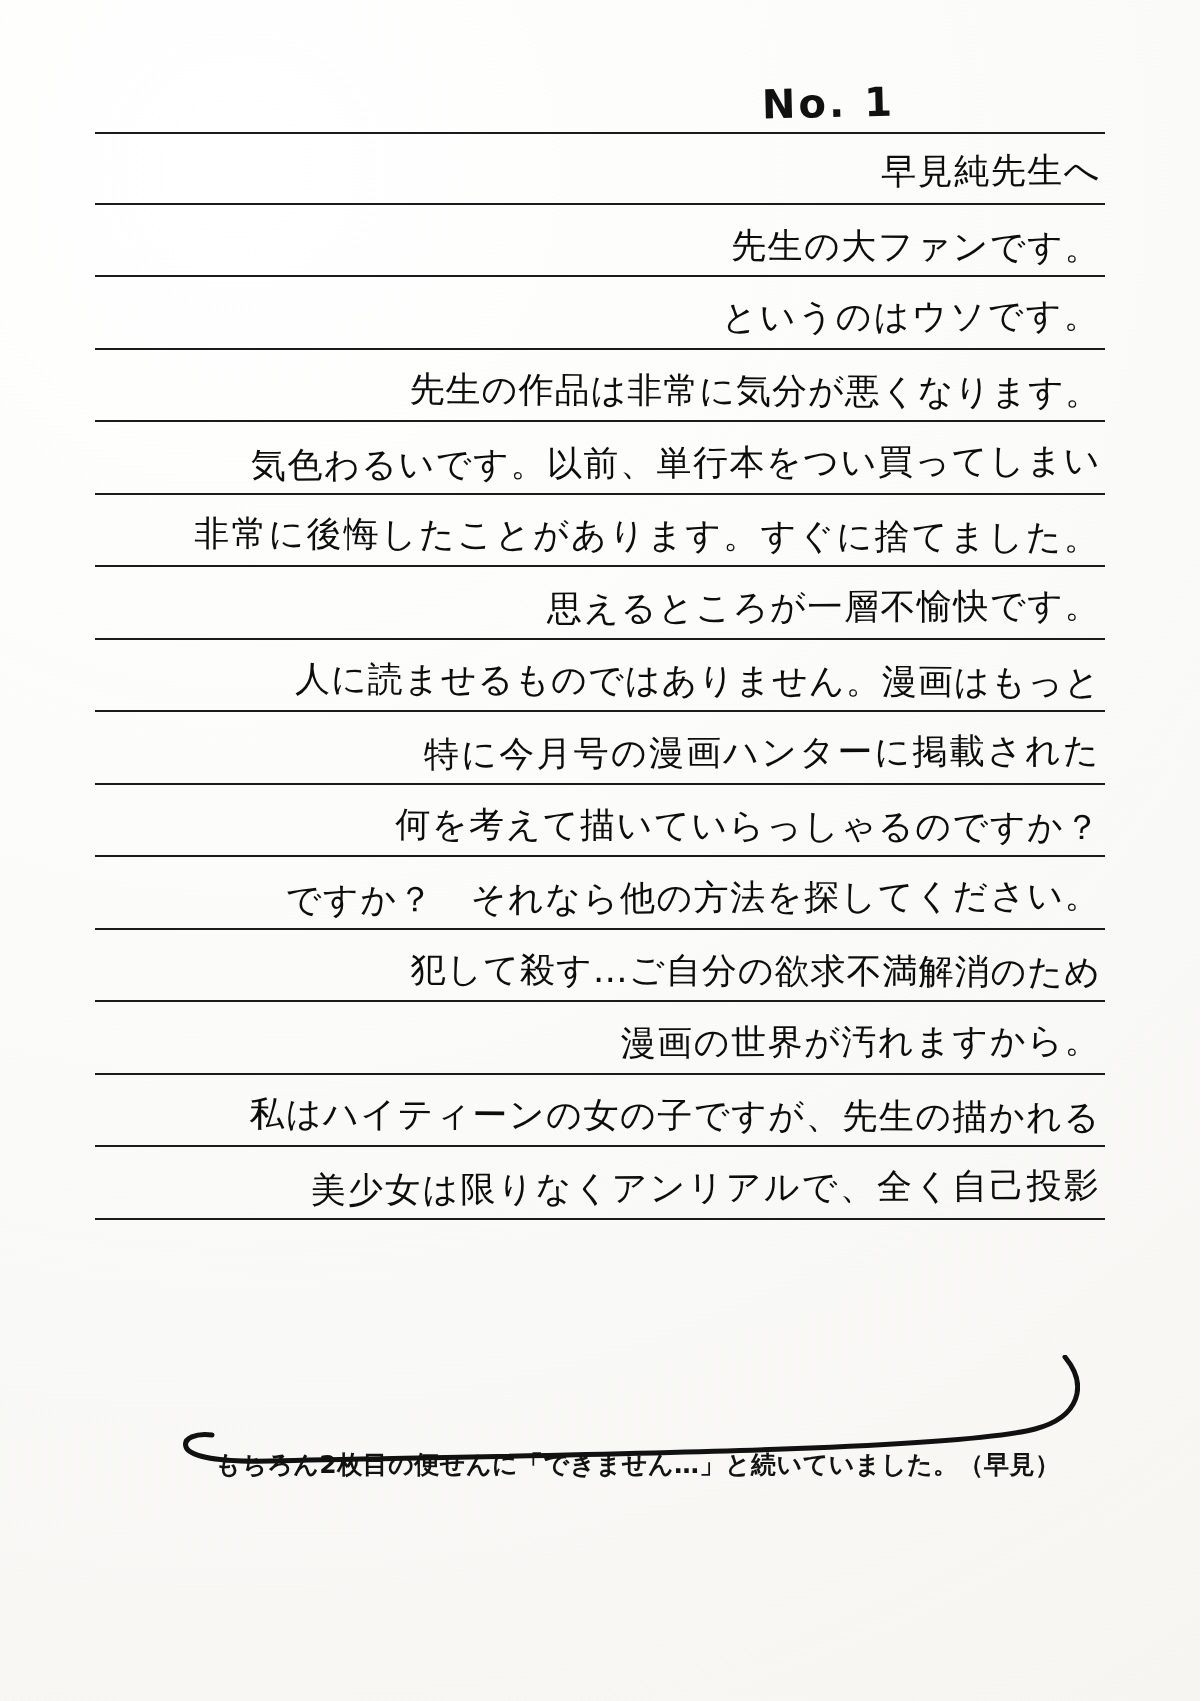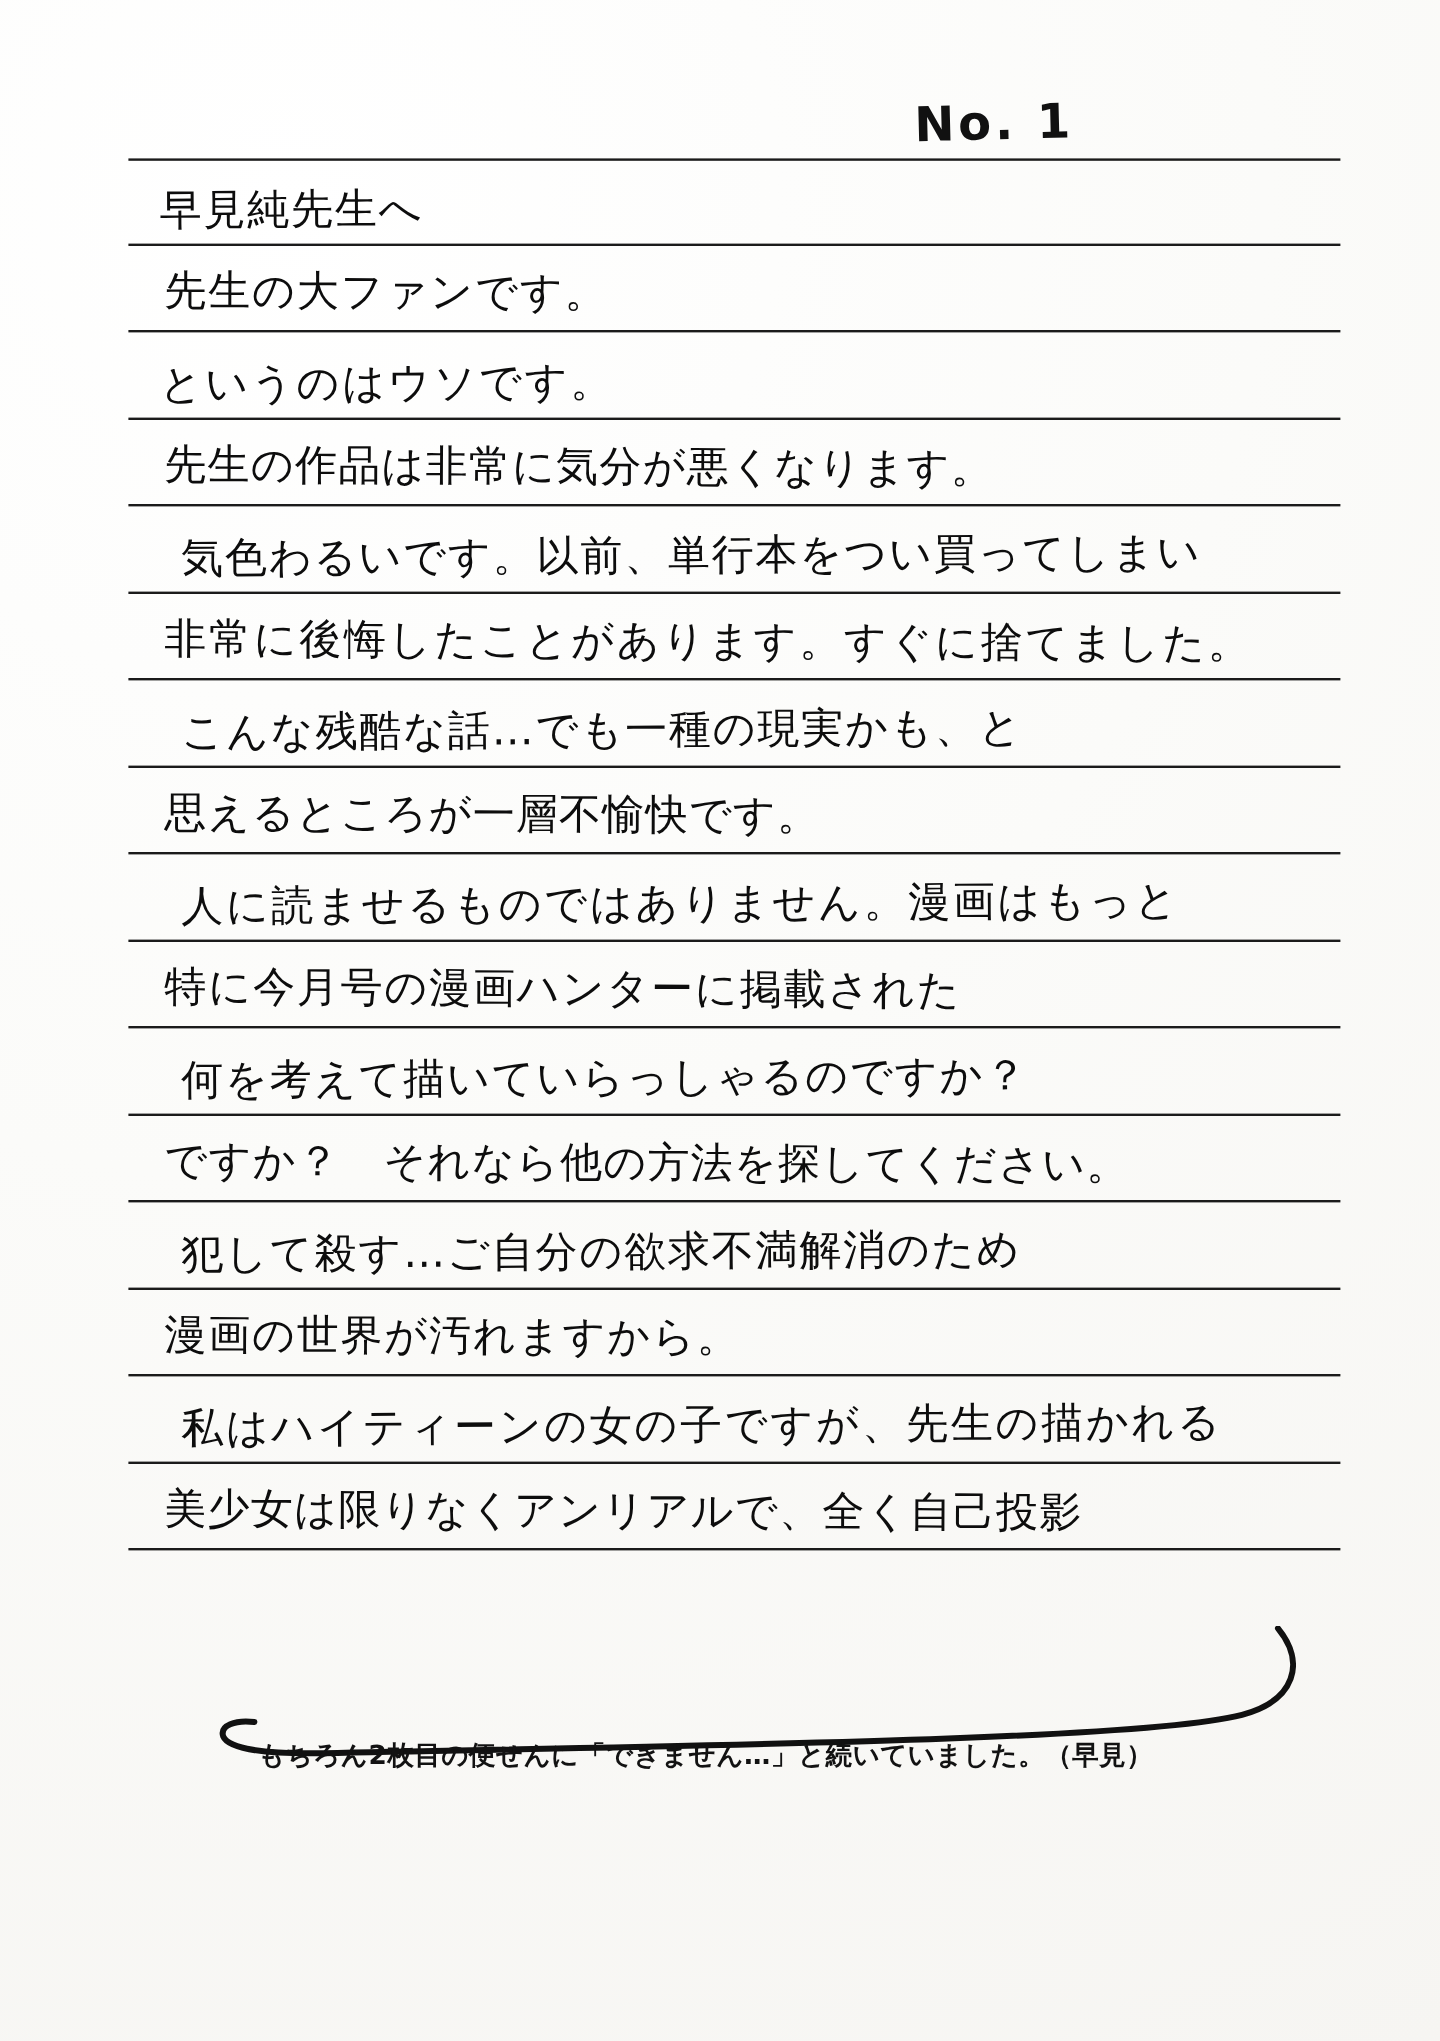--- a/index.html
+++ b/index.html
@@ -38,23 +38,24 @@
     font-family: "DejaVu Sans", sans-serif;
     font-size: 40px;
     letter-spacing: 3px;
     color: #111;
     transform: rotate(-1.4deg);
     font-weight: 600;
   }
 
   .lines {
     position: absolute;
-    left: 12px;
+    left: 0;
     top: 72px;
     width: 1010px;
+    text-align: right;
   }
 
   .line-row {
     position: relative;
     height: 72.5px;
     border-bottom: 2px solid #1b1b1b;
     box-sizing: border-box;
   }
   .line-row:first-child {
     border-top: 2px solid #1b1b1b;
@@ -89,21 +90,21 @@
     height: 130px;
     pointer-events: none;
   }
 
   .footnote {
     position: absolute;
     left: 215px;
     top: 1448px;
     width: 850px;
     font-family: "DejaVu Sans", sans-serif;
-    font-size: 22px;
+    font-size: 25px;
     font-weight: 700;
     color: #121212;
     letter-spacing: 0.5px;
     white-space: nowrap;
   }
 </style>
 </head>
 <body>
 
 <div class="page">
@@ -122,23 +123,20 @@
         <div class="line-text">というのはウソです。</div>
       </div>
       <div class="line-row">
         <div class="line-text">先生の作品は非常に気分が悪くなります。</div>
       </div>
       <div class="line-row indent-1">
         <div class="line-text">気色わるいです。以前、単行本をつい買ってしまい</div>
       </div>
       <div class="line-row">
         <div class="line-text">非常に後悔したことがあります。すぐに捨てました。</div>
-      </div>
-      <div class="line-row indent-1">
-        <div class="line-text">こんな残酷な話…でも一種の現実かも、と</div>
       </div>
       <div class="line-row indent-1">
         <div class="line-text">思えるところが一層不愉快です。</div>
       </div>
       <div class="line-row indent-1">
         <div class="line-text">人に読ませるものではありません。漫画はもっと</div>
       </div>
       <div class="line-row indent-1">
         <div class="line-text">特に今月号の漫画ハンターに掲載された</div>
       </div>

